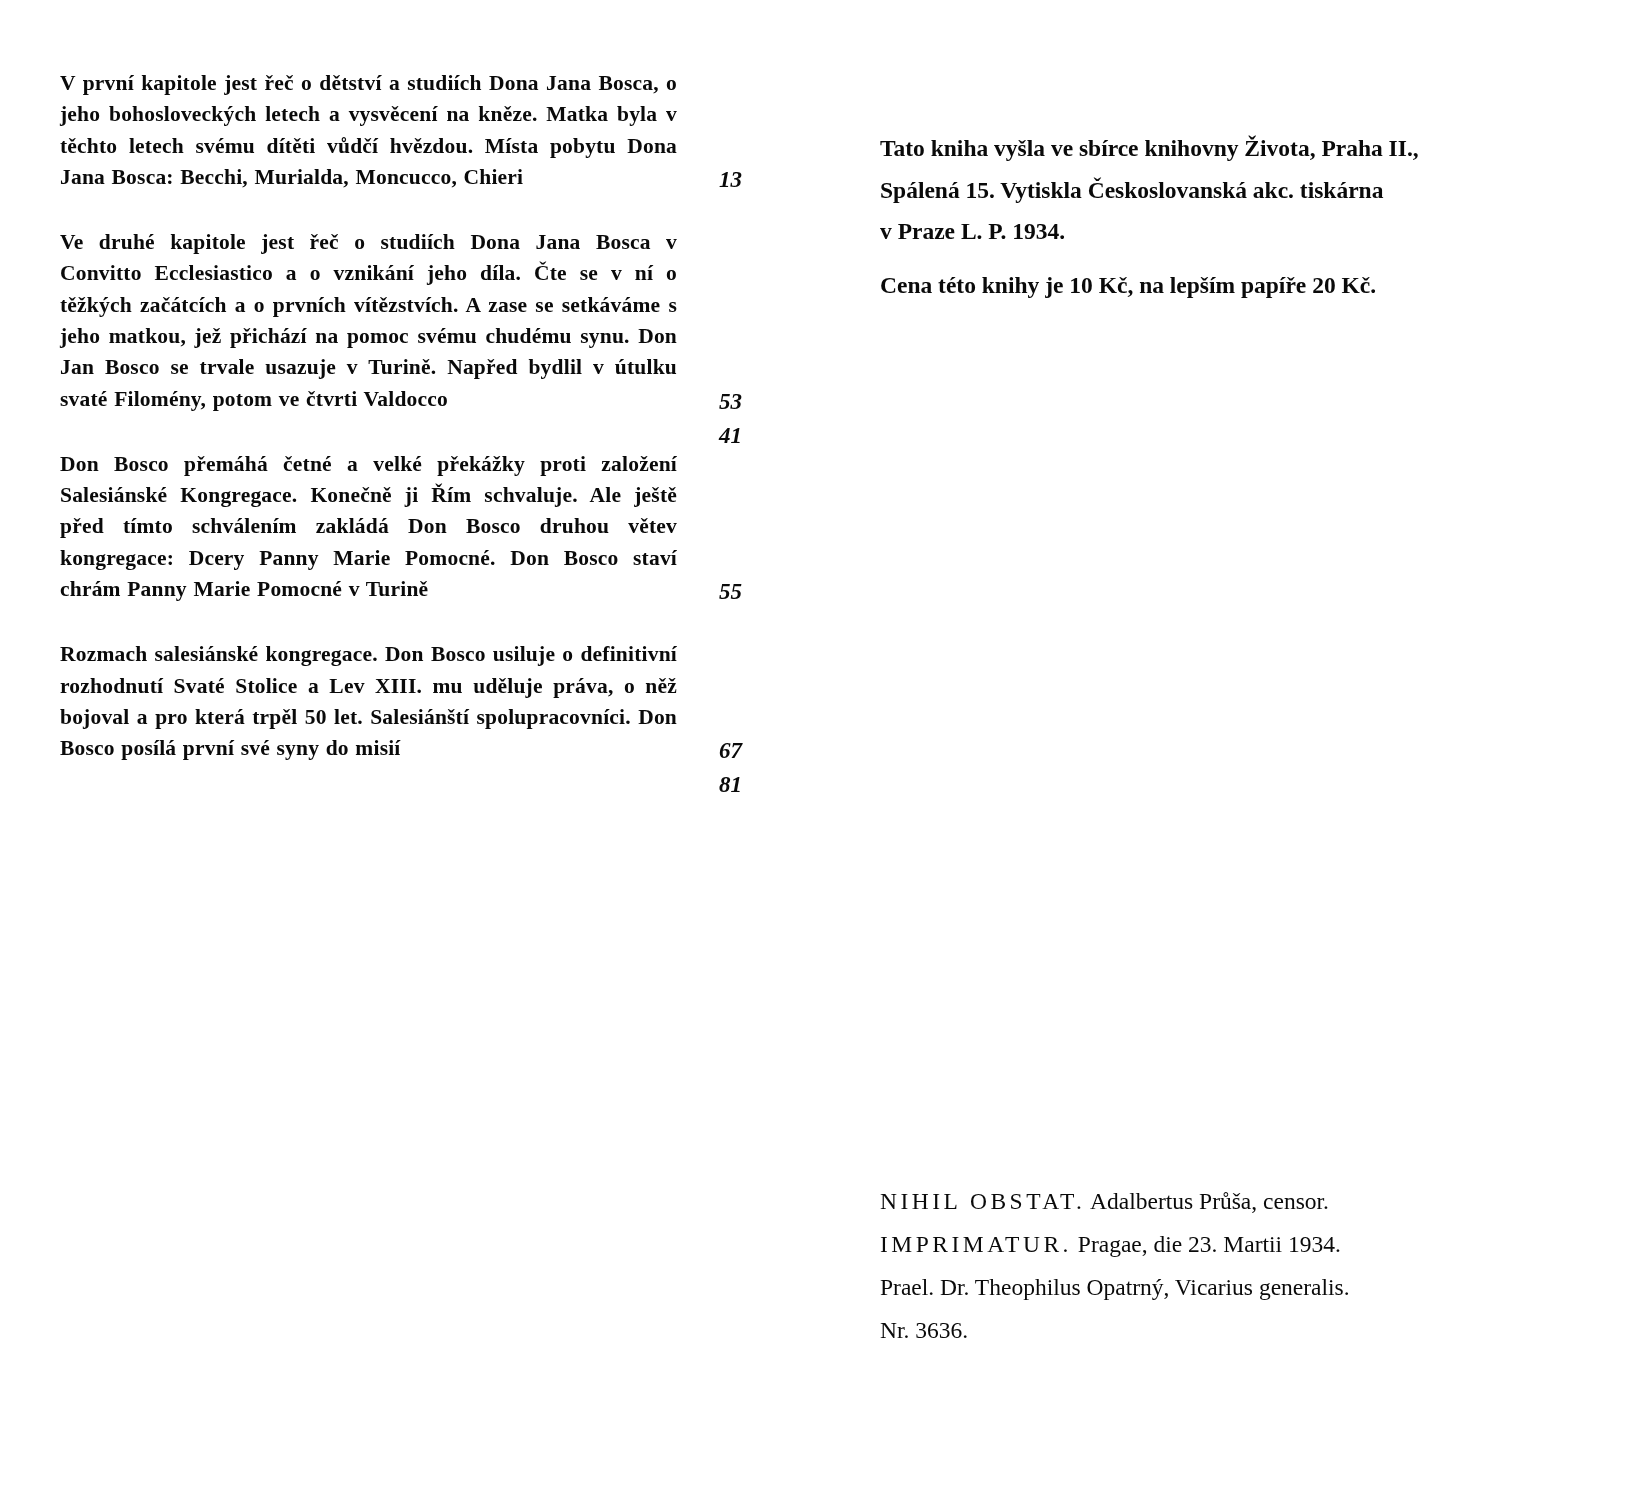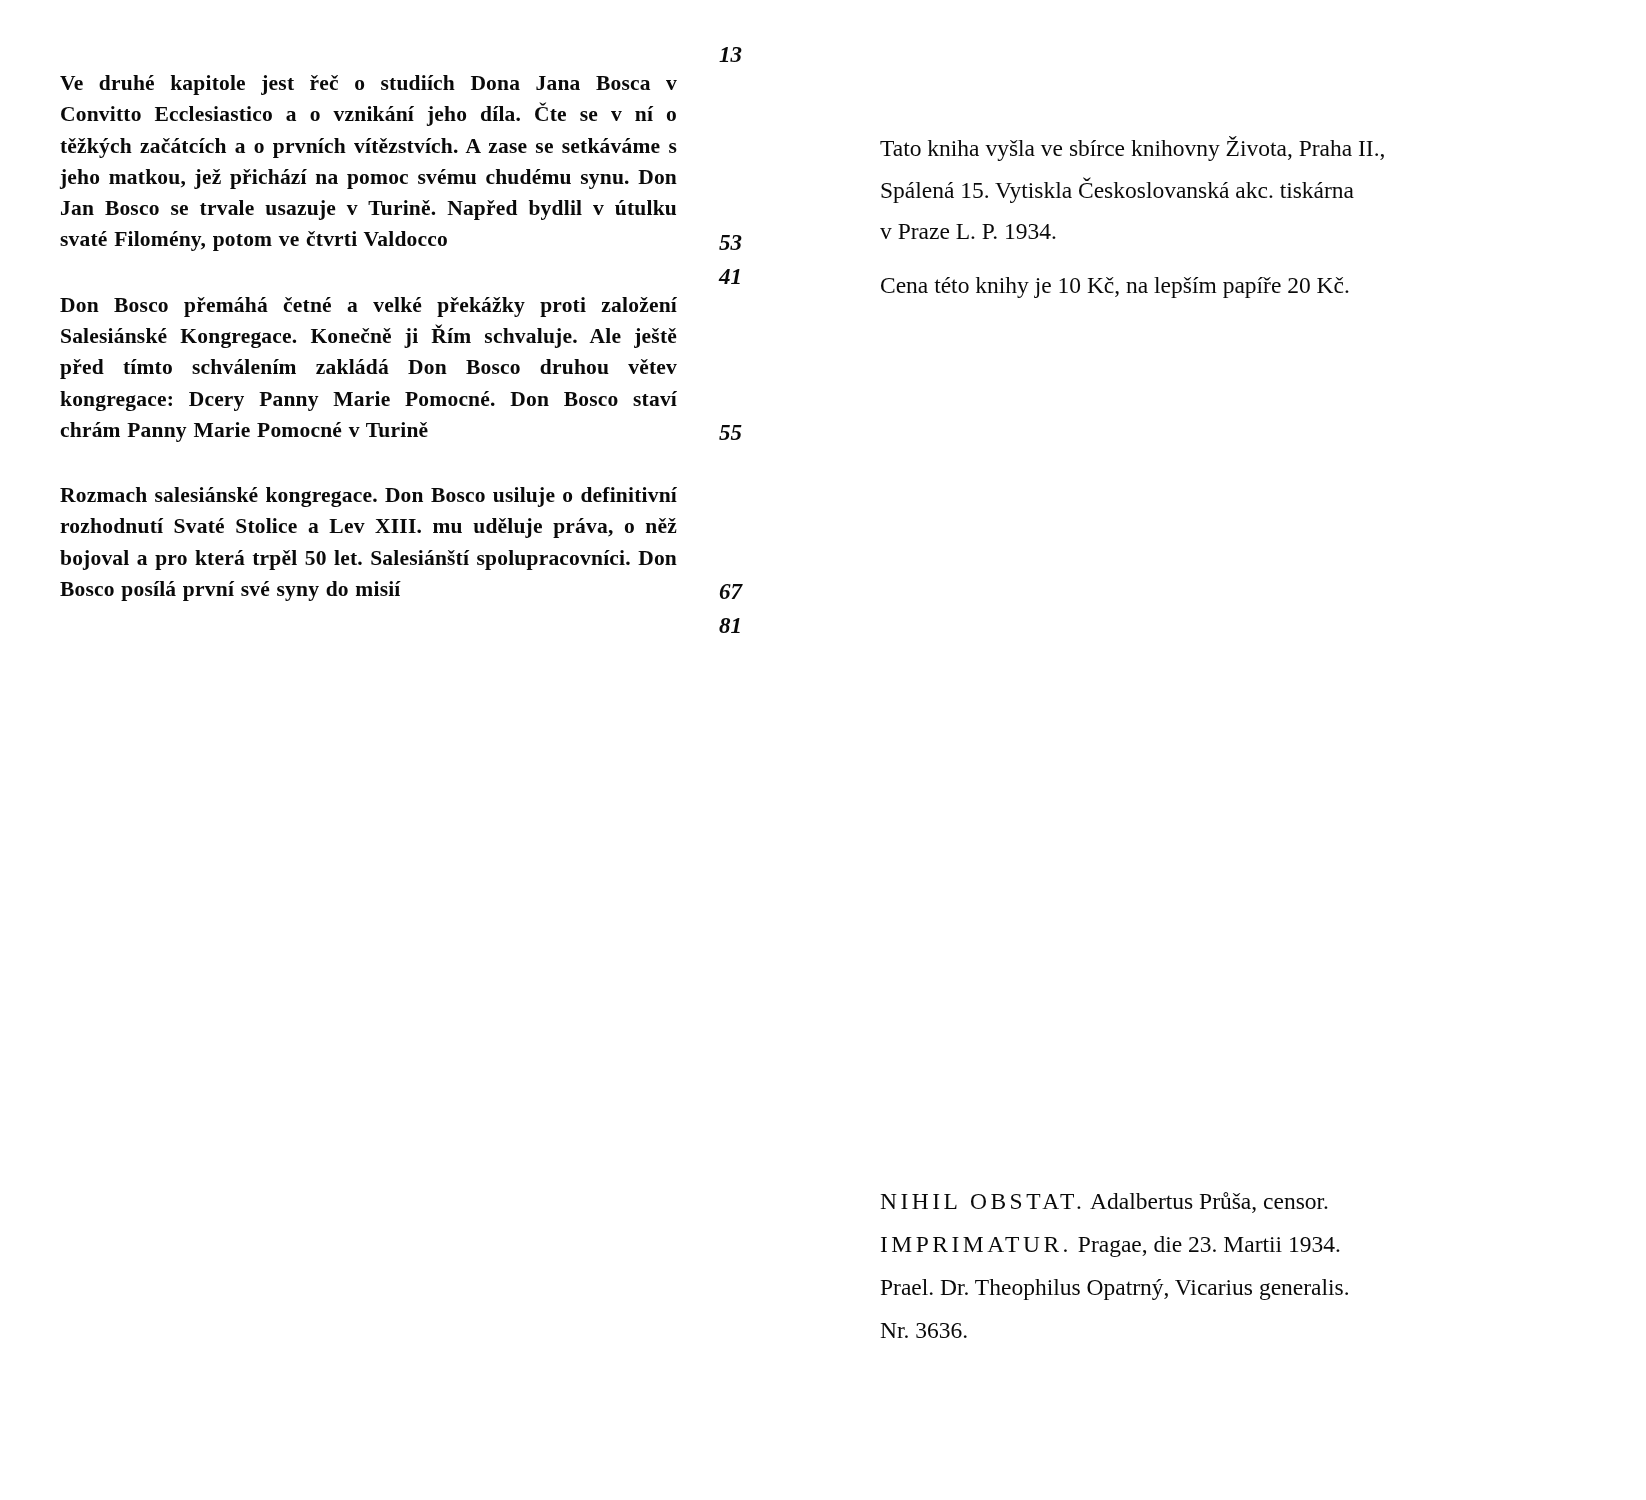--- a/index.html
+++ b/index.html
@@ -73,21 +73,21 @@
   .right-col {
     position: absolute;
     left: 880px;
     top: 0;
     width: 700px;
     height: 1500px;
   }
   .colophon {
     margin-top: 128px;
     font-size: 23.5px;
-    font-weight: normal;
+    font-weight: bold;
     line-height: 1.77;
     width: 690px;
   }
   .colophon p {
     margin: 0;
   }
   .colophon .price {
     margin-top: 12px;
   }
   .imprimatur {
@@ -109,20 +109,21 @@
 </head>
 <body>
 
 <div class="page">
 
   <div class="left-col">
 
     <div class="toc-list">
 
       <div class="toc-entry">
+        <div class="toc-text">V první kapitole jest řeč o dětství a studiích Dona Jana Bosca, o jeho bohosloveckých letech a vysvěcení na kněze. Matka byla v těchto letech svému dítěti vůdčí hvězdou. Místa pobytu Dona Jana Bosca: Becchi, Murialda, Moncucco, Chieri</div>
         <div class="toc-page">13</div>
       </div>
 
       <div class="toc-entry">
         <div class="toc-text">Ve druhé kapitole jest řeč o studiích Dona Jana Bosca v Convitto Ecclesiastico a o vznikání jeho díla. Čte se v ní o těžkých začátcích a o prvních vítězstvích. A zase se setkáváme s jeho matkou, jež přichází na pomoc svému chudému synu. Don Jan Bosco se trvale usazuje v Turině. Napřed bydlil v útulku svaté Filomény, potom ve čtvrti Valdocco</div>
         <div class="toc-page">53</div>
       </div>
 
       <div class="toc-entry">
         <div class="toc-page">41</div>

